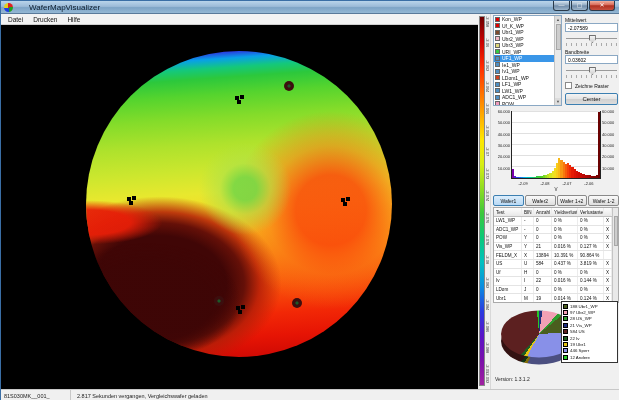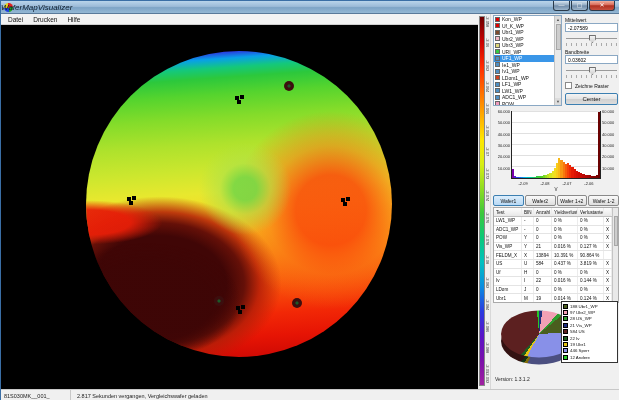--- a/index.html
+++ b/index.html
@@ -6,21 +6,21 @@
   html,body { width:619px; height:400px; }
   body { font-family:"Liberation Sans", sans-serif; background:#000; overflow:hidden; }
   #window { position:relative; width:619px; height:400px; background:#f0f0f0; border:1px solid #3a6ea5; }
 
   
   .titlebar { position:absolute; left:0; top:0; width:619px; height:13px;
     background:linear-gradient(#b9d4ea 0%, #9cbbd8 45%, #7ea4c6 55%, #94b7d4 100%);
     border-bottom:1px solid #5a7a9a; }
   .app-icon { position:absolute; left:3px; top:2px; width:9px; height:9px; border-radius:50%;
     background:conic-gradient(#e02020 0 25%, #20a020 25% 50%, #2040e0 50% 75%, #e0d020 75%); }
-  .window-title { position:absolute; left:0; top:2px; font-size:8px; color:#0c1c2c; white-space:nowrap;font-style:italic; }
+  .window-title { position:absolute; left:28px; top:2px; font-size:8px; color:#0c1c2c; white-space:nowrap; }
   .win-buttons { position:absolute; right:5px; top:0; display:flex; gap:1px; }
   .win-btn { width:17px; height:10px; border:1px solid #2a3a4a; border-top:none; border-radius:0 0 3px 3px;
     font-size:6px; line-height:8px; text-align:center; color:#fff;
     background:linear-gradient(#d6e4f0,#8fa8c0 48%,#6f8aa8 52%,#9db6cc); }
   .win-btn.close { width:26px; background:linear-gradient(#f0b0a0,#d86858 45%,#b03020 52%,#c85040); }
 
   
   .menubar { position:absolute; left:0; top:13px; width:477px; height:11px; background:#f3f3f3;
     border-bottom:1px solid #cfcfcf; display:flex; align-items:center; padding-left:2px; }
   .menu-item { font-size:6.5px; padding:0 5px; color:#111; }

